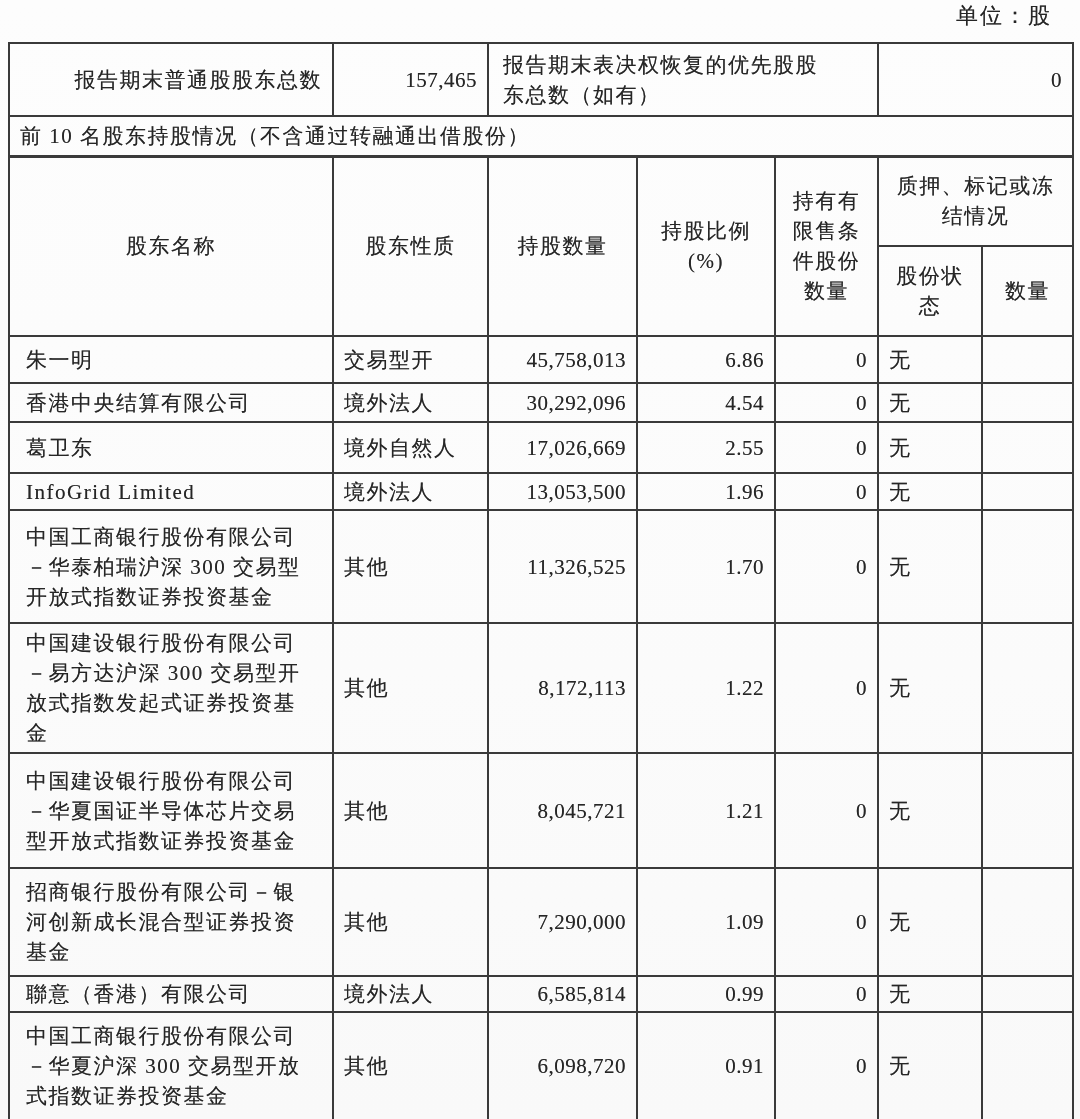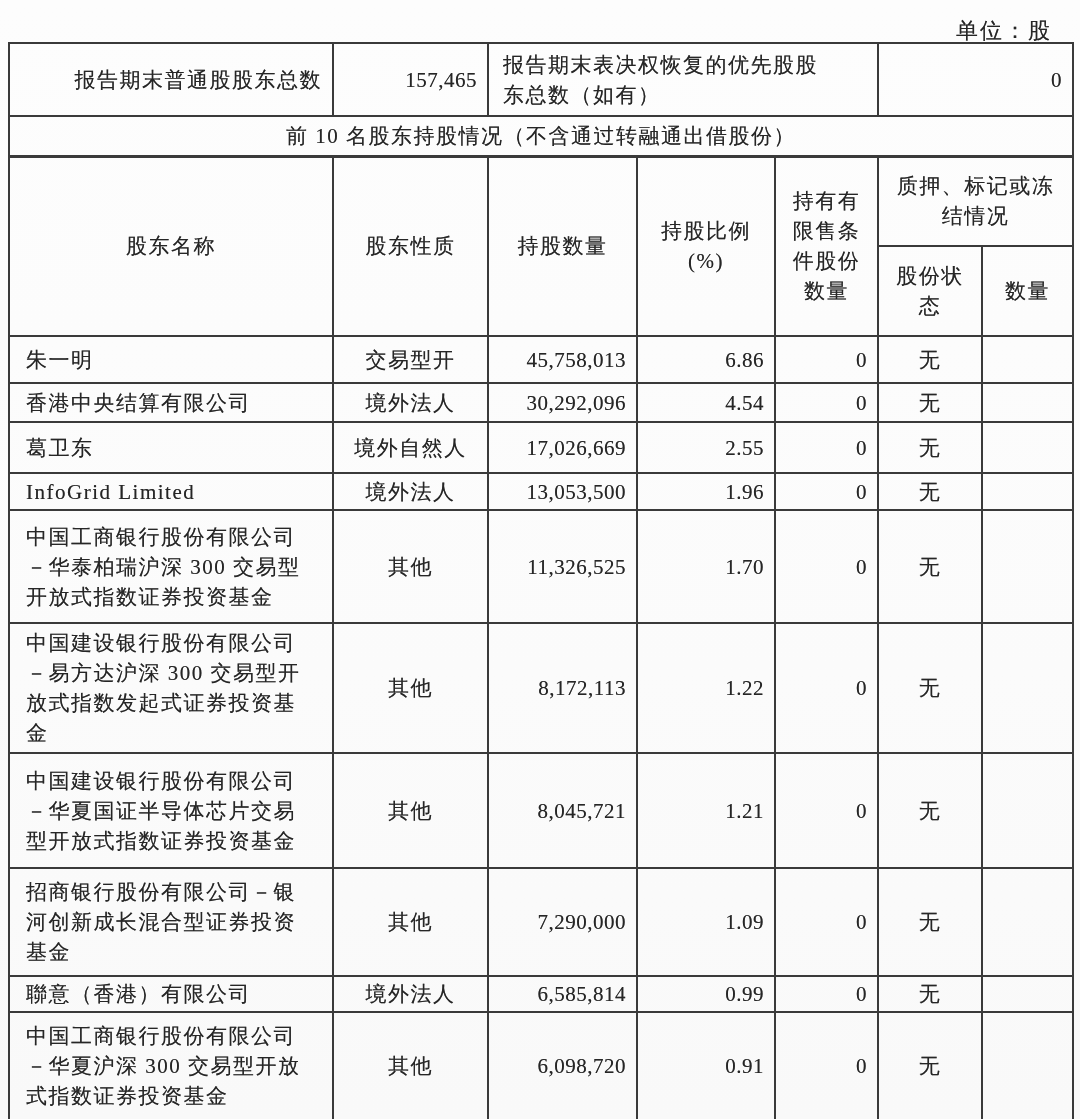--- a/index.html
+++ b/index.html
@@ -9,36 +9,36 @@
     background: #fdfdfd;
     font-family: "Liberation Serif", "DejaVu Serif", serif;
     color: #262626;
   }
   .page {
     position: relative; width: 1080px; height: 1119px; overflow: hidden;
     background: linear-gradient(180deg, #fdfdfd 0%, #fbfbfb 60%, #f9f9f9 100%);
     text-shadow: 0 0 0.6px rgba(40,40,40,0.55);
   }
   .unit-label {
-    position: absolute; top: 16px; right: 28px;
+    position: absolute; top: 1px; right: 28px;
     font-size: 22px; letter-spacing: 2px;
   }
   table.shareholders {
     position: absolute; left: 8px; top: 42px;
     width: 1064px; border-collapse: collapse; table-layout: fixed;
   }
   td {
     border: 2px solid #3a3a3a;
     font-size: 21px; letter-spacing: 1.5px;
     padding: 2px 10px; vertical-align: middle;
     line-height: 30px; overflow: hidden;
   }
   .pre { white-space: pre-line; margin-left: 38px; }
   .t-left   { text-align: left; }
-  .t-center { text-align: center; }
+  .t-center { text-align: left; }
   .t-right  { text-align: right; letter-spacing: 0.5px; }
   .num { letter-spacing: 0.5px; }
   .name-cell { padding-left: 16px; }
   .summary-label { padding-left: 12px; text-align: right; }
   .section-row td { border-bottom-width: 3px; }
   .footer-row td { vertical-align: top; padding-top: 4px; }
   .hdr { text-align: center; }
 </style>
 </head>
 <body>

